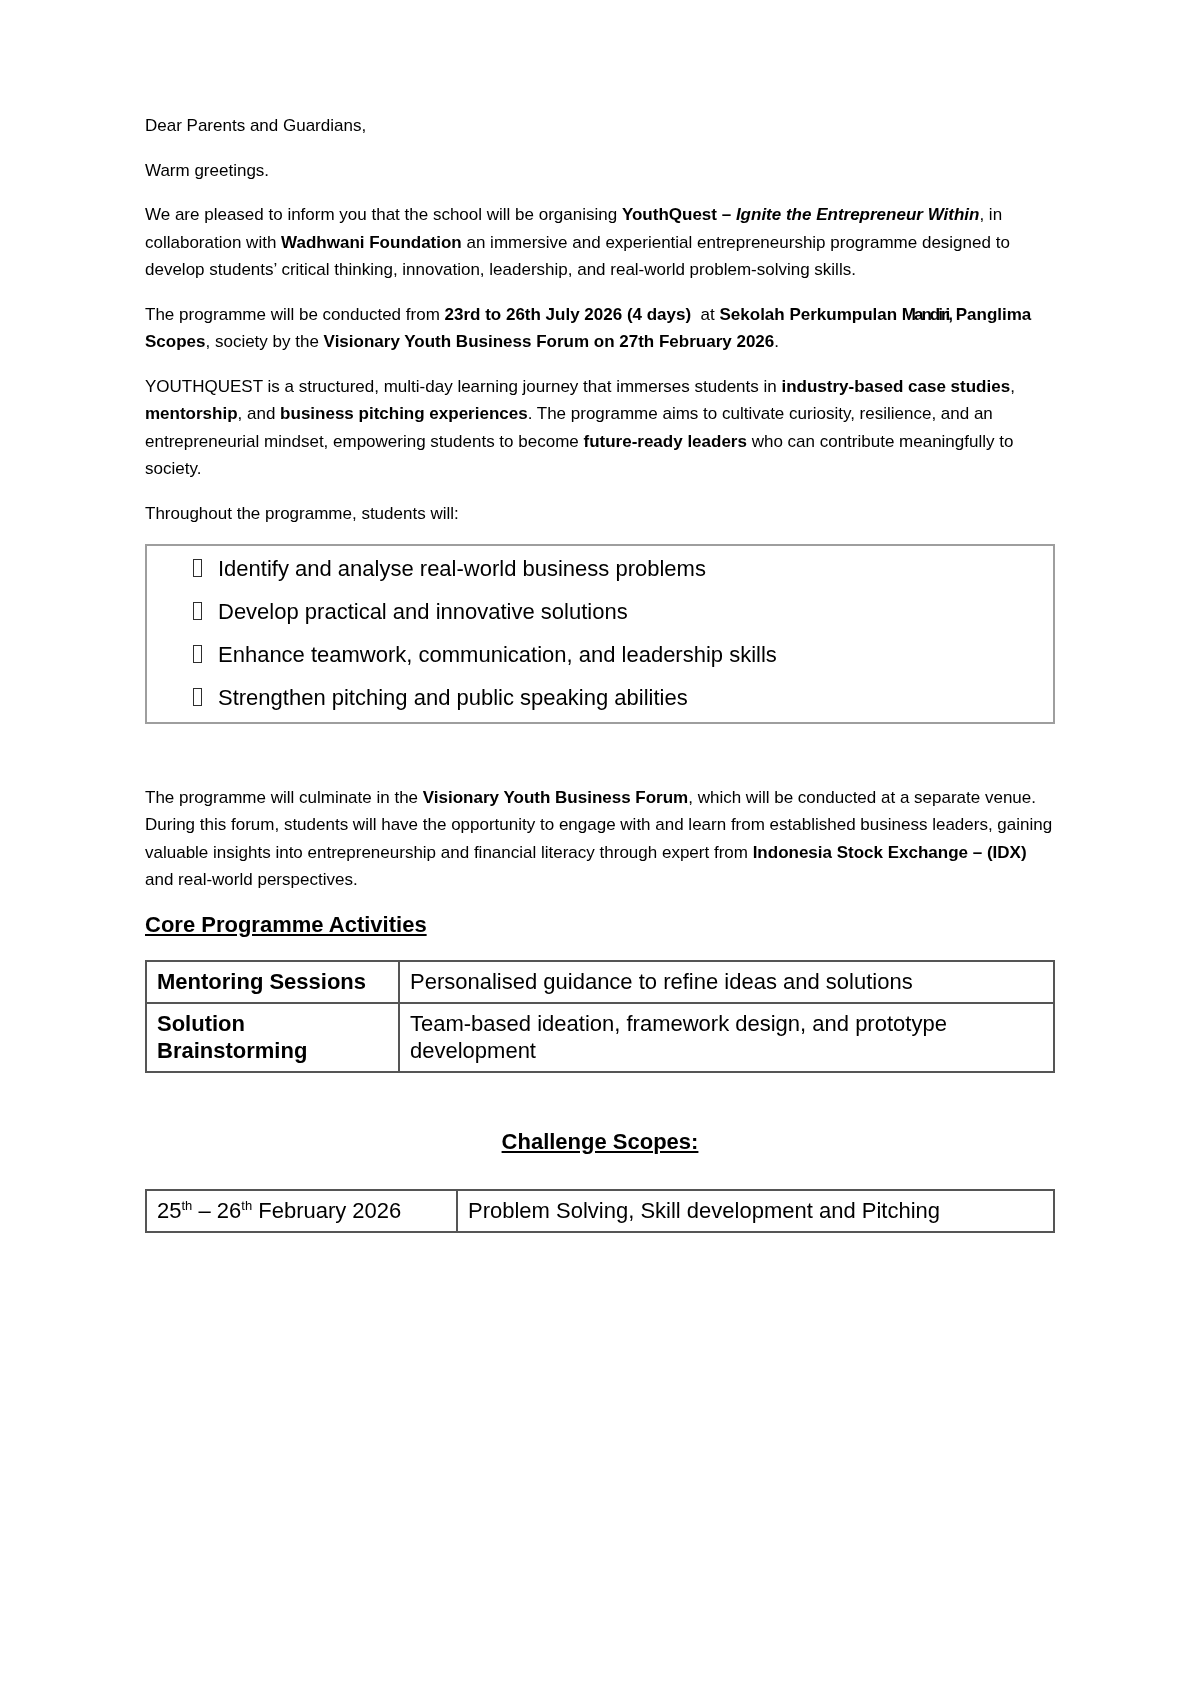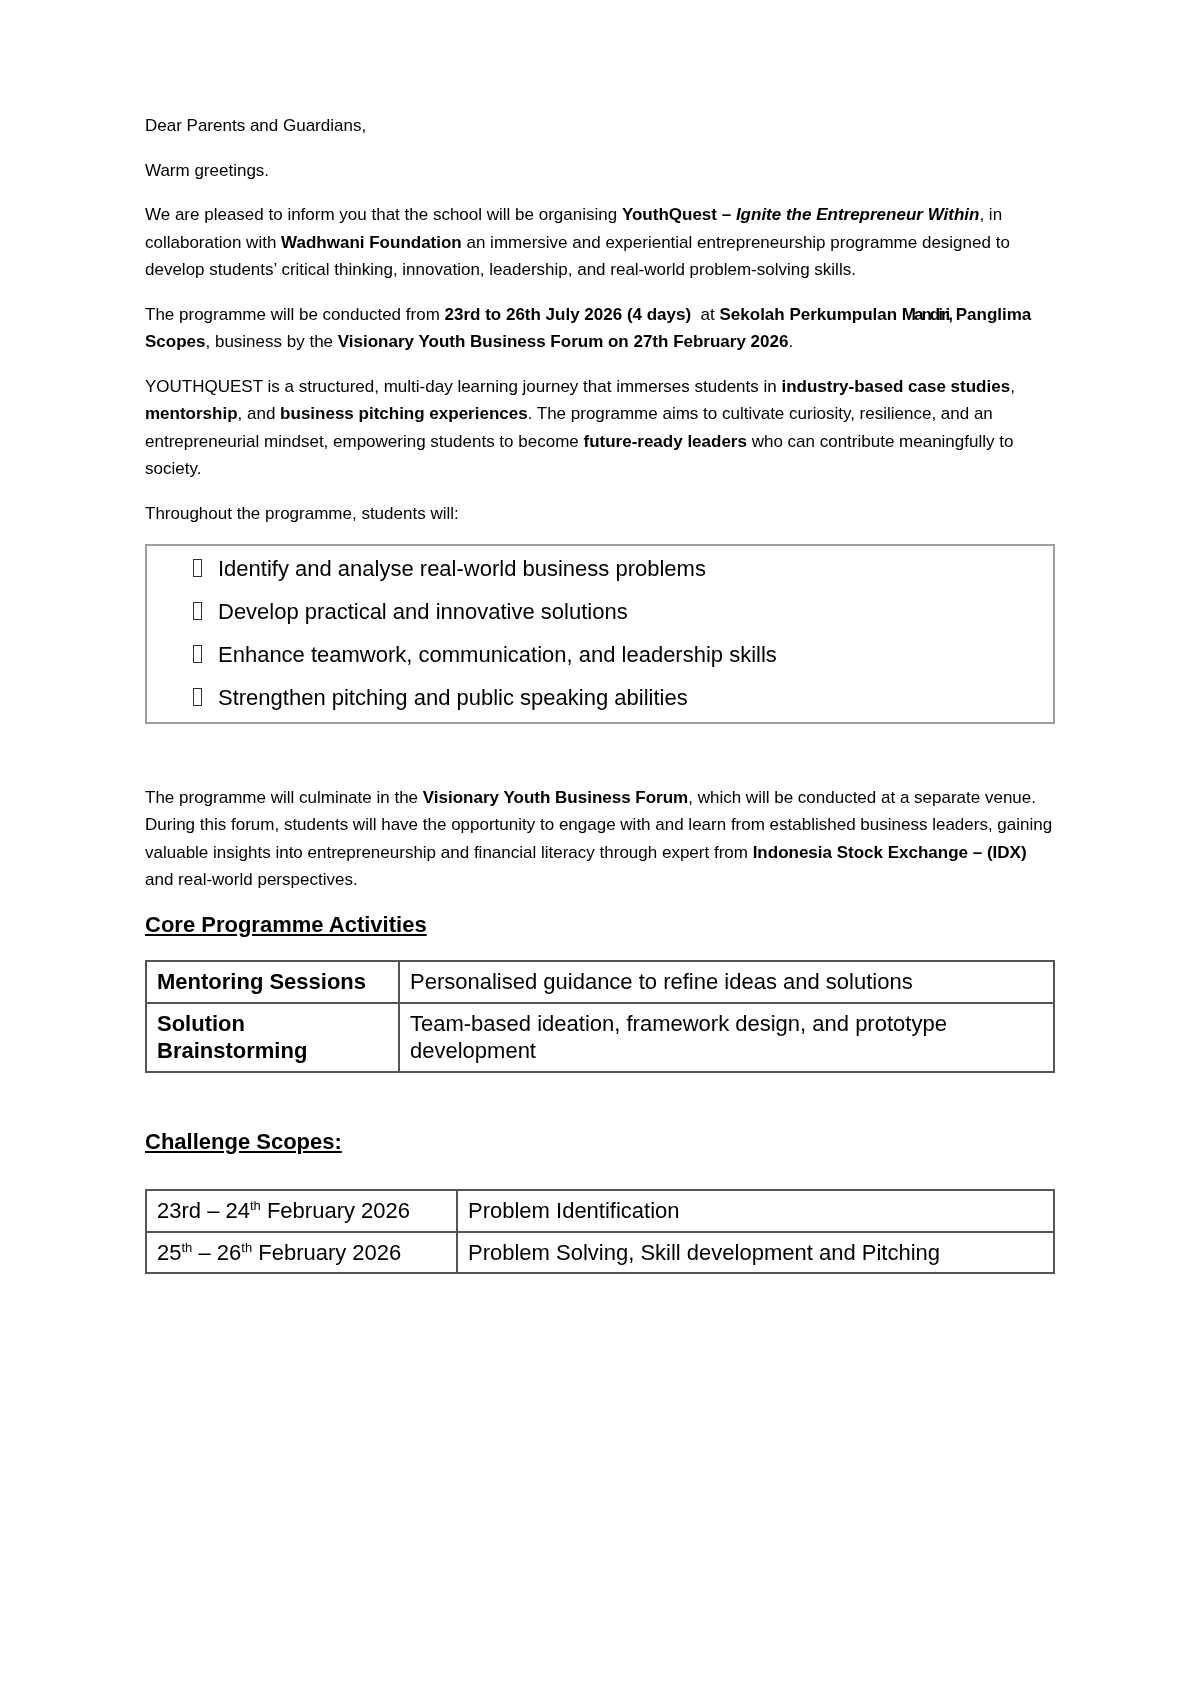--- a/index.html
+++ b/index.html
@@ -30,21 +30,21 @@
   .tofu {
     position:absolute; left:46px; top:4px;
     width:9px; height:18px; box-sizing:border-box;
     border:1.5px solid #2e2e2e; background:transparent;
   }
 
   .after-box { margin-top:60px; }
 
   h3 { font-size:22px; font-weight:bold; line-height:27.5px; text-decoration:underline; }
   h3.core   { margin:0 0 22px 0; }
-  h3.scopes { margin:55px 0 34px 0; }
+  h3.scopes { margin:55px 0 34px 0;text-align:center; }
 
   table { border-collapse:collapse; width:910px; table-layout:fixed; }
   td {
     border:2px solid #555555;
     font-size:22px; line-height:27.5px;
     padding:6px 10px; vertical-align:top;
     overflow:hidden;
   }
   td.label { font-weight:bold; }
   .t1 td.desc { padding-right:62px; }
@@ -53,21 +53,21 @@
 </style>
 </head>
 <body>
 
 <div class="page">
   <div class="content">
 
     <p><span>Dear Parents and Guardians,</span></p>
     <p><span>Warm greetings.</span></p>
     <p><span>We are pleased to inform you that the school will be organising </span><span class="b">YouthQuest – </span><span class="b i">Ignite the Entrepreneur Within</span><span>, in collaboration with </span><span class="b">Wadhwani Foundation</span><span> an immersive and experiential entrepreneurship programme designed to develop students’ critical thinking, innovation, leadership, and real-world problem-solving skills.</span></p>
-    <p><span>The programme will be conducted from </span><span class="b">23rd to 26th July 2026 (4 days)</span><span> &nbsp;at </span><span class="b">Sekolah Perkumpulan </span><span class="b cond">Mandiri,</span><span class="b"> Panglima Scopes</span><span>, business by the </span><span class="b">Visionary Youth Business Forum on 27th February 2026</span><span>.</span></p>
+    <p><span>The programme will be conducted from </span><span class="b">23rd to 26th July 2026 (4 days)</span><span> &nbsp;at </span><span class="b">Sekolah Perkumpulan </span><span class="b cond">Mandiri,</span><span class="b"> Panglima Scopes</span><span>, society by the </span><span class="b">Visionary Youth Business Forum on 27th February 2026</span><span>.</span></p>
     <p><span>YOUTHQUEST is a structured, multi-day learning journey that immerses students in </span><span class="b">industry-based case studies</span><span>, </span><span class="b">mentorship</span><span>, and </span><span class="b">business pitching experiences</span><span>. The programme aims to cultivate curiosity, resilience, and an entrepreneurial mindset, empowering students to become </span><span class="b">future-ready leaders</span><span> who can contribute meaningfully to society.</span></p>
     <p><span>Throughout the programme, students will:</span></p>
 
     <div class="bullet-box">
       <ul>
         <li>
           <span class="tofu"></span>
           <span>Identify and analyse real-world business problems</span>
         </li>
         <li>
@@ -108,24 +108,20 @@
 
     <h3 class="scopes">Challenge Scopes:</h3>
 
     <table class="t2">
       <colgroup>
           <col class="c1">
           <col class="c2">
         </colgroup>
       <tbody>
         <tr>
-          <td><span>23rd – 24</span><span class="sup">th</span><span> February 2026</span></td>
-          <td>Problem Identification</td>
-        </tr>
-        <tr>
           <td><span>25</span><span class="sup">th</span><span> – 26</span><span class="sup">th</span><span> February 2026</span></td>
           <td>Problem Solving, Skill development and Pitching</td>
         </tr>
       </tbody>
     </table>
 
   </div>
 </div>
 
 </body></html>

